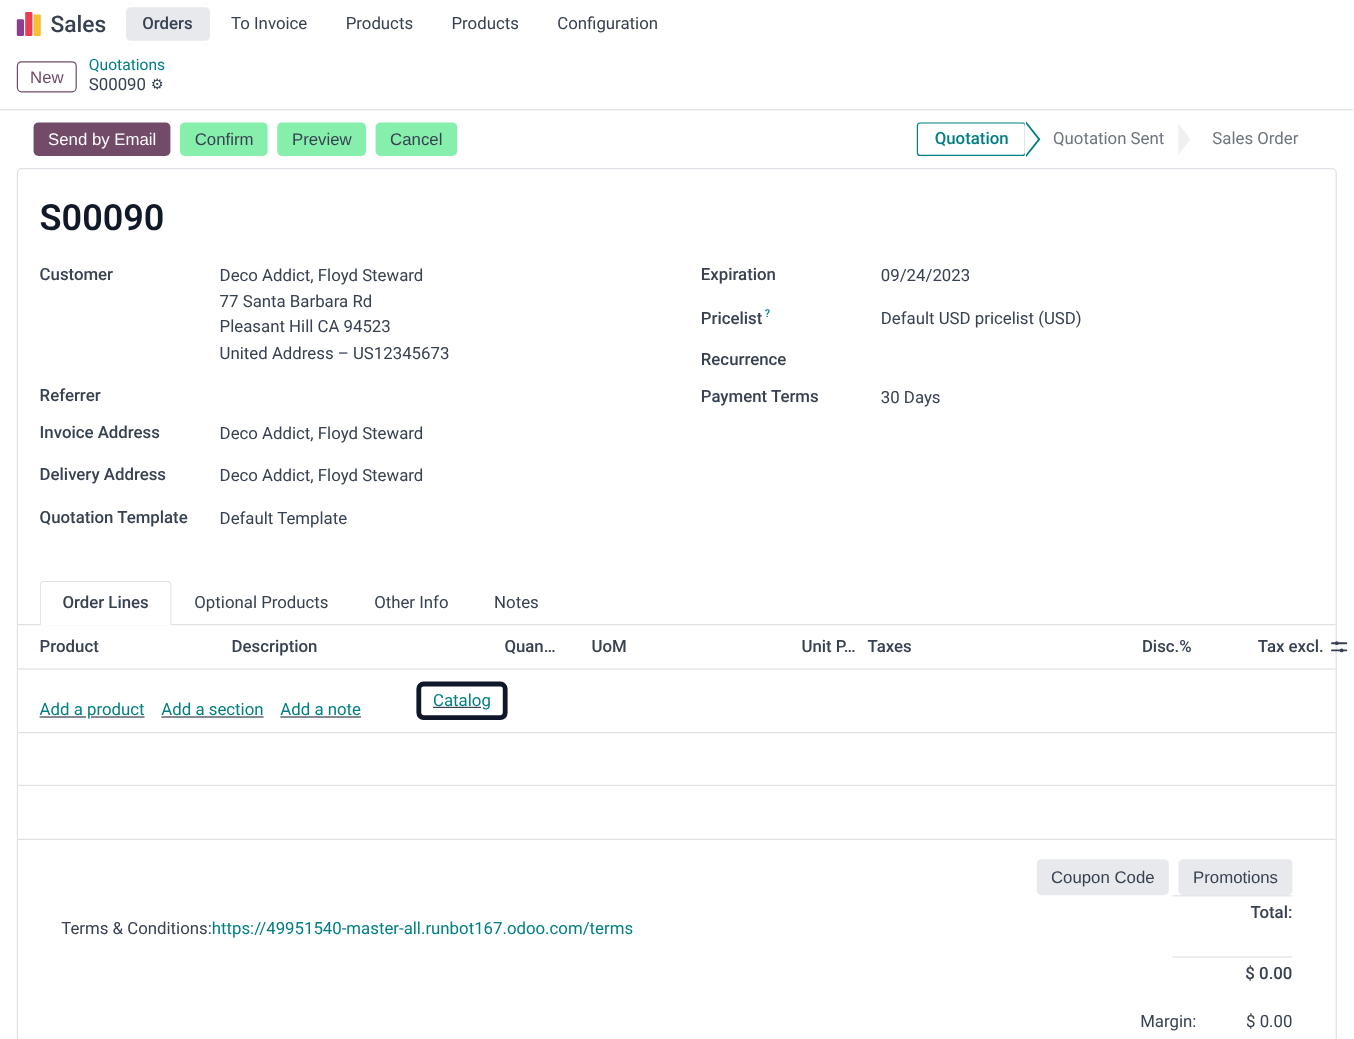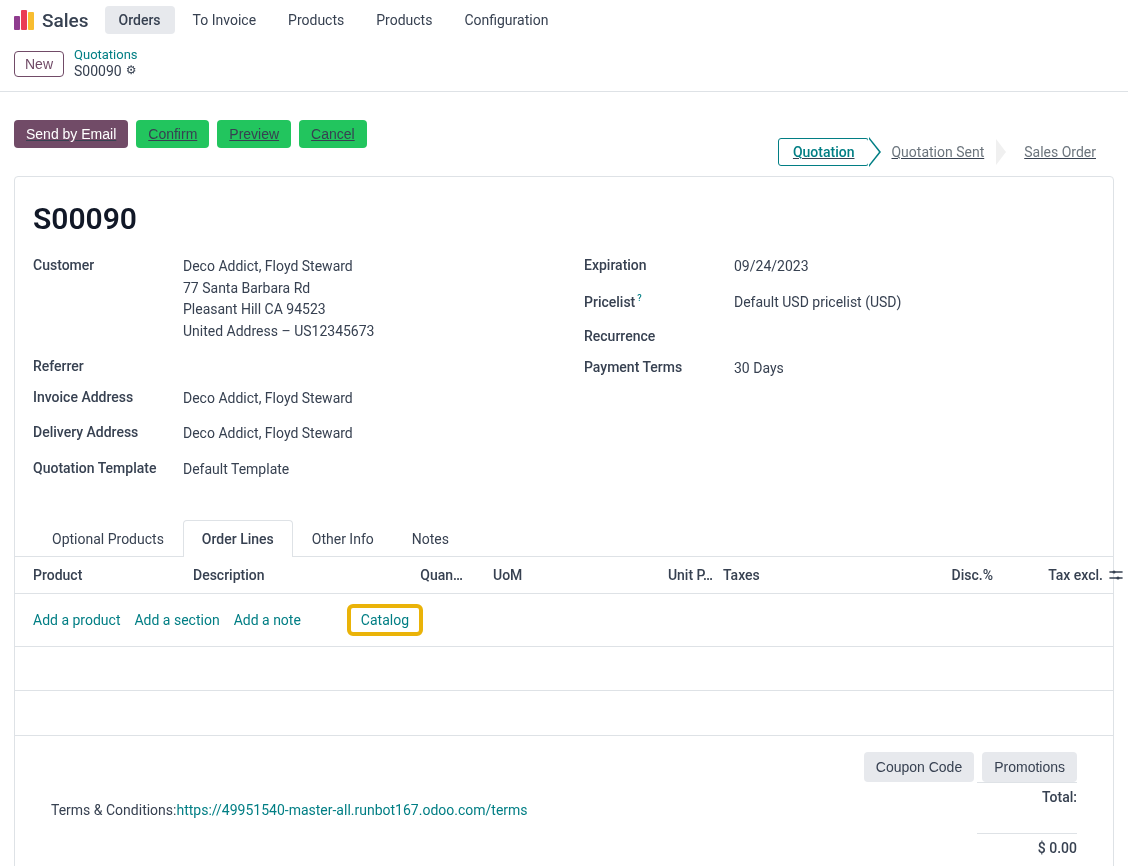--- a/index.html
+++ b/index.html
@@ -93,43 +93,41 @@
 }
 .gear {
   font-size: 12px;
   color: #374151;
   cursor: pointer;
 }
 .divider { border-top: 1px solid #dee2e6; margin-top: 4px; }
 .action-bar {
   display: flex;
   align-items: center;
-  padding: 10px 14px;
-  text-decoration: underline;
+  padding: 10px 28px;
 }
 .btn {
   padding: 6px 12px;
   border: none;
   border-radius: 4px;
   cursor: pointer;
   font-size: 14px;
   margin-right: 8px;
-  background: #22c55e;
+  background: #86efac;
   color: #374151;
   font-weight: 500;
 }
 .btn-primary {
   background: #714b67;
   color: #fff;
 }
 .status-bar {
   margin-left: auto;
   display: flex;
   align-items: flex-start;
-  margin-top: 36px;
 }
 .status {
   position: relative;
   padding: 6px 18px 6px 22px;
   font-size: 14px;
   color: #6c757d;
   cursor: pointer;
 }
 .status.active {
   border: 1px solid #017e84;
@@ -245,32 +243,33 @@
 .adjust-icon {
   display: inline-flex;
   align-items: center;
   justify-content: center;
   cursor: pointer;
   color: #374151;
 }
 .adjust-icon svg { display: block; }
 .add-row {
   display: flex;
-  align-items: center;
+  align-items: flex-end;
   padding: 10px 18px;
   gap: 14px;
   border-bottom: 1px solid #dee2e6;
+  text-decoration: underline;
 }
 .link {
   color: #017e84;
   cursor: pointer;
 }
 .catalog-highlight {
   margin-left: 32px;
-  border: 4px solid #eab308;
+  border: 4px solid #0f172a;
   border-radius: 6px;
   padding: 4px 10px;
 }
 .empty-rows {
   height: 44px;
   border-bottom: 1px solid #dee2e6;
 }
 .footer-block {
   padding: 16px 18px 10px 18px;
 }
@@ -405,22 +404,22 @@
         <div class="field-value"></div>
       </div>
       <div class="field-row">
         <div class="field-label">Payment Terms</div>
         <div class="field-value">30 Days</div>
       </div>
     </div>
   </div>
 
   <div class="tabs">
+    <div class="tab active">Order Lines</div>
     <div class="tab">Optional Products</div>
-    <div class="tab active">Order Lines</div>
     <div class="tab">Other Info</div>
     <div class="tab">Notes</div>
   </div>
 
   <div class="order-table">
     <div class="thead">
       <div>Product</div>
       <div>Description</div>
       <div class="right">Quan…</div>
       <div style="padding-left:30px">UoM</div>

